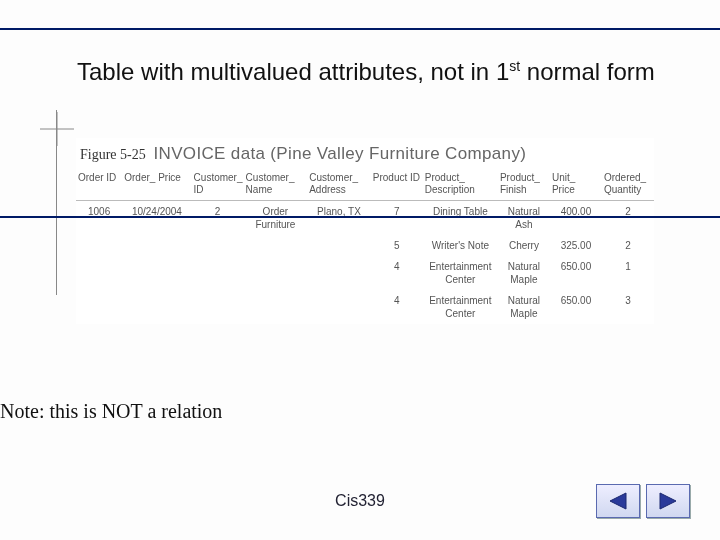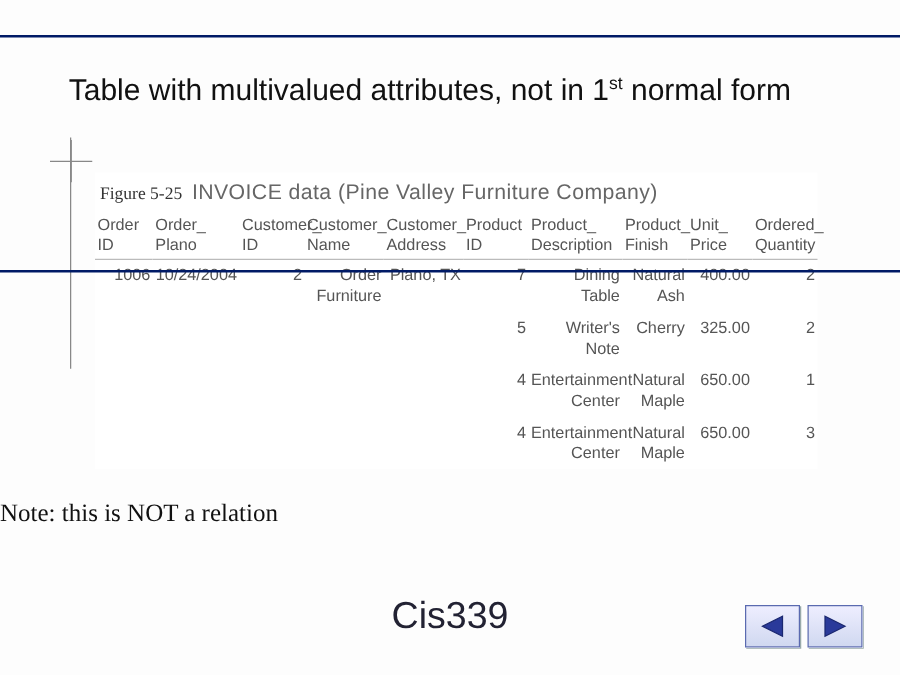--- a/index.html
+++ b/index.html
@@ -1,34 +1,34 @@
 <!DOCTYPE html>
 <html><head>
 <meta charset="utf-8">
 <style>
   html,body{margin:0;padding:0;width:720px;height:540px;background:#fdfdfd;font-family:Arial,Helvetica,sans-serif;overflow:hidden}
   .slide{position:relative;width:720px;height:540px;box-sizing:border-box}
   .hr-top{position:absolute;left:0;right:0;top:28px;height:2px;background:#001a66}
   .hr-bottom{position:absolute;left:0;right:0;top:216px;height:2px;background:#001a66}
-  .title{position:absolute;top:58px;left:55px;font-size:24px;color:#111}
+  .title{position:absolute;top:58px;left:77px;font-size:24px;color:#111}
   .title .sup{font-size:14px;vertical-align:super}
   .cross{position:absolute;top:112px;left:40px}
   .cross svg{display:block}
   .figure{position:absolute;top:138px;left:76px;width:578px;background:#fff}
   .fig-cap{font-size:14px;padding:6px 4px 4px 4px;color:#333}
   .fig-cap b{font-family:'Times New Roman',serif;font-weight:normal}
   .fig-caption-text{color:#666;font-family:Arial,Helvetica,sans-serif;font-size:17px;letter-spacing:.02em}
-  table.data{width:100%;border-collapse:collapse;table-layout:fixed;font-size:13px;color:#555}
+  table.data{width:100%;border-collapse:collapse;table-layout:fixed;font-size:10px;color:#555}
   table.data th{font-weight:normal;color:#555;text-align:left;padding:4px 2px;border-bottom:1px solid #bbb;vertical-align:top;line-height:1.2}
-  table.data td{padding:4px 2px;text-align:right;vertical-align:top;line-height:1.3}
+  table.data td{padding:4px 2px;text-align:center;vertical-align:top;line-height:1.3}
   table.data tbody tr.sep td{border-top:1px solid #ddd}
   .num{text-align:right;padding-right:10px}
   .vline{position:absolute;top:110px;left:56px;width:1px;height:185px;background:#888}
   .note{position:absolute;top:400px;left:0;right:0;text-align:left;font-family:'Times New Roman',serif;font-size:20px;color:#111}
-  .footer-label{position:absolute;bottom:30px;left:0;right:0;text-align:center;font-size:30px;color:#223}
+  .footer-label{position:absolute;bottom:30px;left:0;right:0;text-align:center;font-size:16px;color:#223}
   .nav{position:absolute;bottom:22px;right:30px;display:flex;gap:6px}
   .nav-btn{width:42px;height:32px;border:1px solid #5a6ab0;background:linear-gradient(#eef,#d0d8f0);display:flex;align-items:center;justify-content:center;box-shadow:1px 1px 0 #9aa;cursor:pointer}
   .nav-btn svg{display:block}
 </style>
 </head>
 <body>
 
 <div class="slide">
   <div class="hr-top"></div>
 
@@ -58,21 +58,21 @@
           <col style="width:11%">
           <col style="width:9%">
           <col style="width:13%">
           <col style="width:9%">
           <col style="width:9%">
           <col style="width:9%">
       </colgroup>
       <thead>
         <tr>
           <th>Order ID</th>
-          <th>Order_ Plano</th>
+          <th>Order_ Price</th>
           <th>Customer_ ID</th>
           <th>Customer_ Name</th>
           <th>Customer_ Address</th>
           <th>Product ID</th>
           <th>Product_ Description</th>
           <th>Product_ Finish</th>
           <th>Unit_ Price</th>
           <th>Ordered_ Quantity</th>
         </tr>
       </thead>

